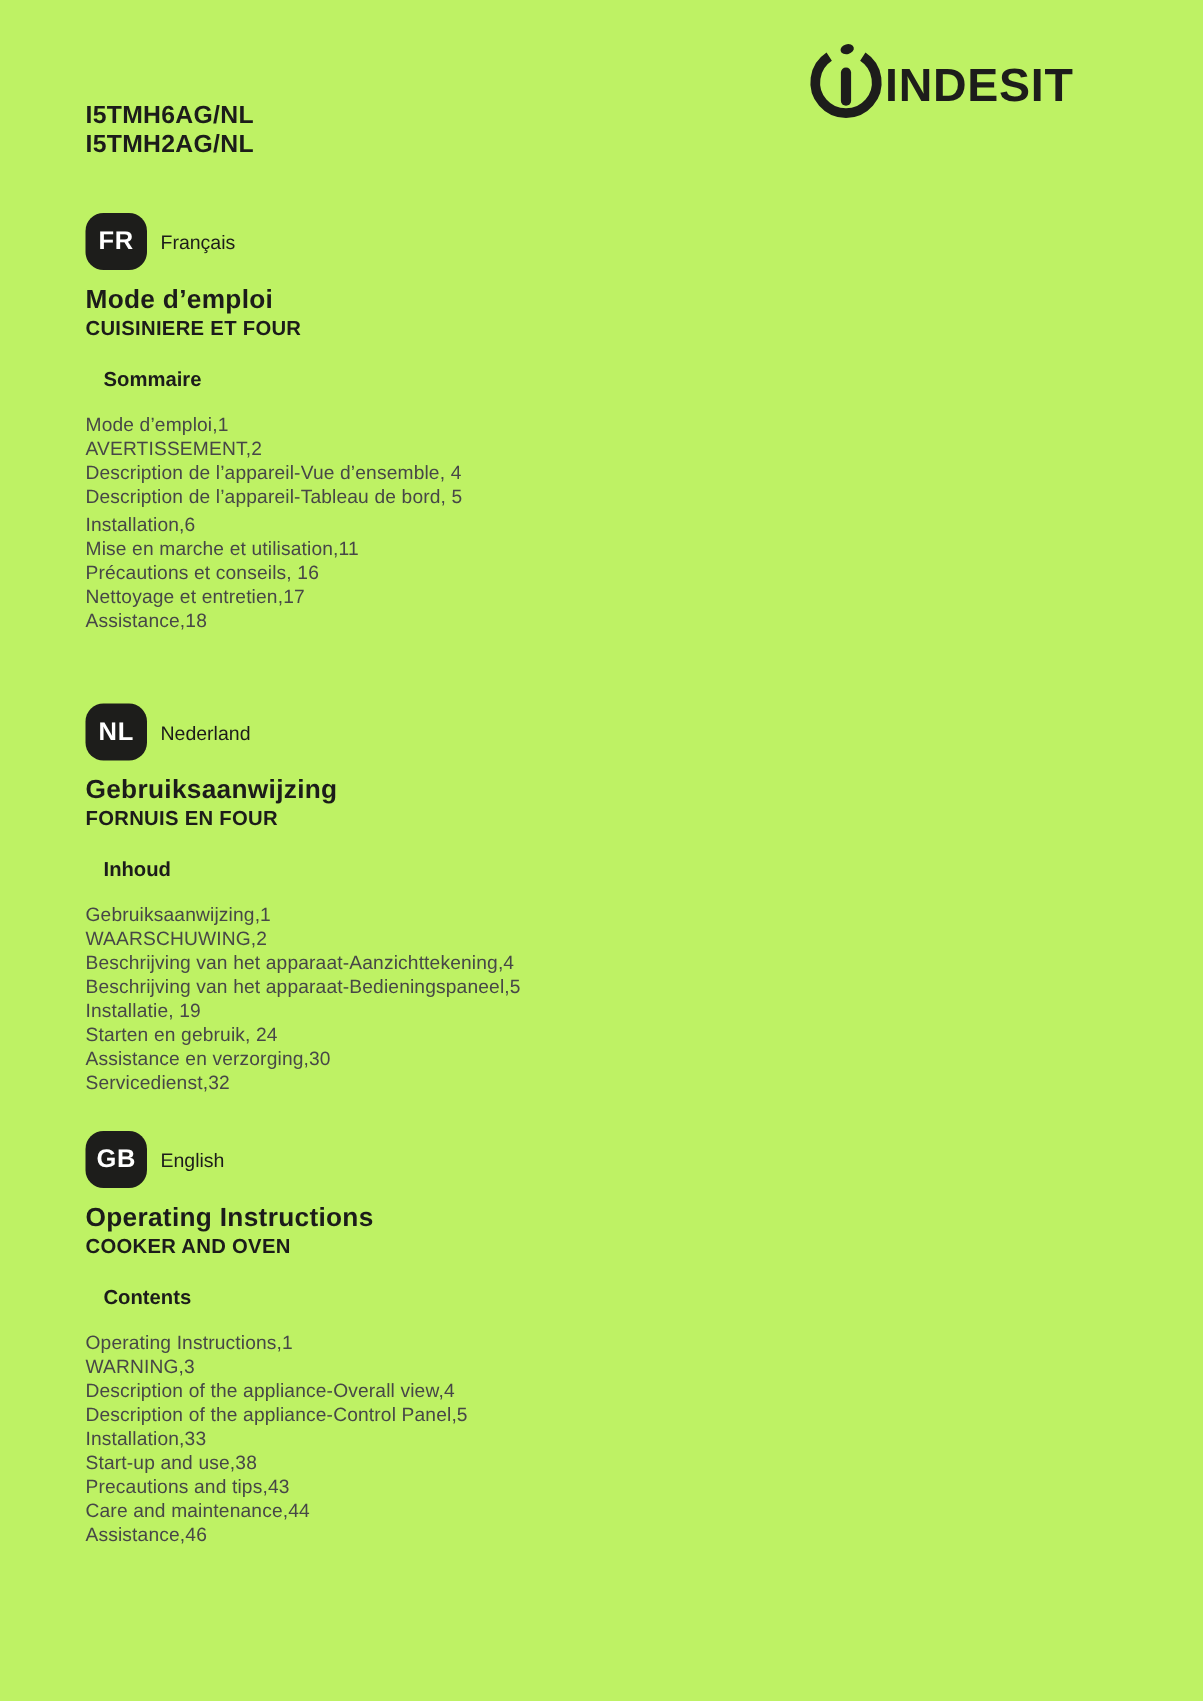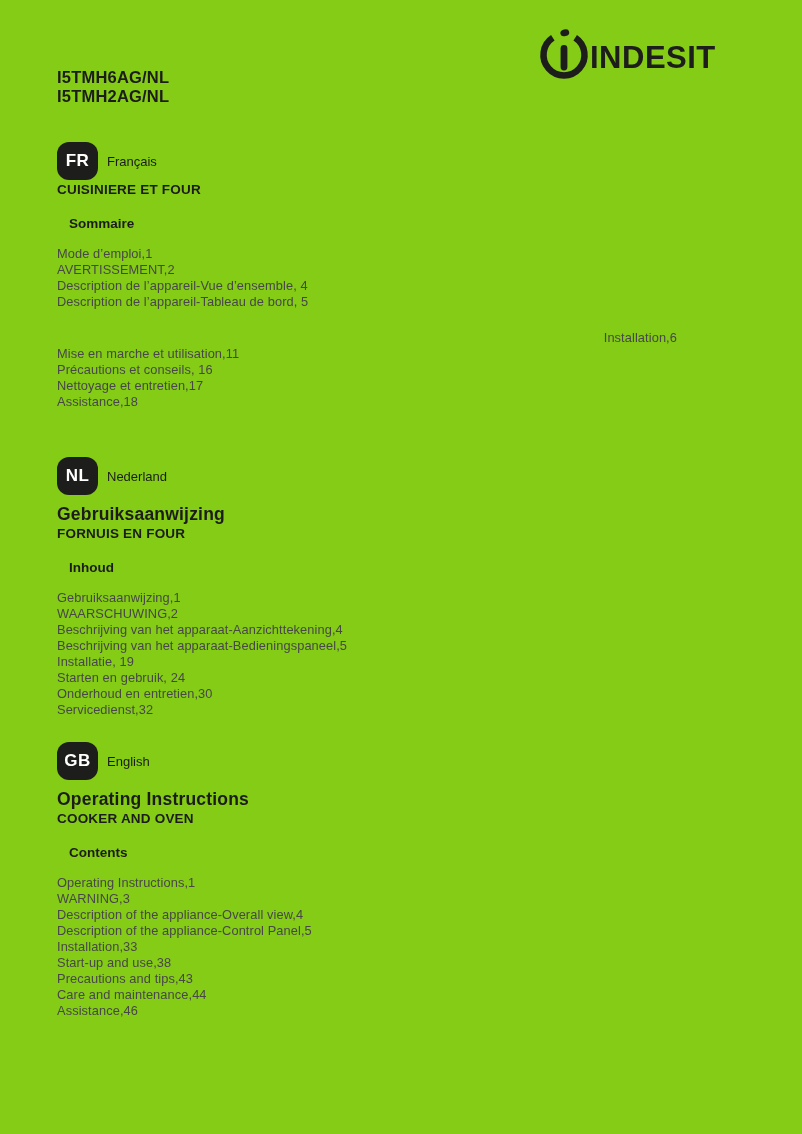--- a/index.html
+++ b/index.html
@@ -3,21 +3,21 @@
 <meta charset="utf-8">
 <style>
   * { margin: 0; padding: 0; box-sizing: border-box; }
   html, body { background: #ffffff; }
   body { font-family: "Liberation Sans", sans-serif; }
 
   .page {
     position: relative;
     width: 802px;
     height: 1134px;
-    background: #84cc16;
+    background: #bef264;
     overflow: hidden;
   }
 
   
   .models {
     position: absolute;
     left: 57px;
     top: 68px;
     font-size: 16.5px;
     font-weight: bold;
@@ -104,21 +104,21 @@
   .toc {
     margin-top: 15px;
   }
   .toc-item {
     font-size: 12.8px;
     line-height: 16px;
     color: #474747;
     letter-spacing: 0.1px;
   }
   
-  #section-fr .toc-item:nth-child(5) { margin-top: 20px; text-align: right; }
+  #section-fr .toc-item:nth-child(5) { margin-top: 3px; }
 </style>
 </head>
 <body>
 
 <div class="page">
 
   <div class="models">
     <div>I5TMH6AG/NL</div>
     <div>I5TMH2AG/NL</div>
   </div>
@@ -134,20 +134,21 @@
     </svg>
   </div>
 
   <div class="content">
 
     <div class="section" id="section-fr">
       <div class="lang-row">
         <div class="lang-box">FR</div>
         <div class="lang-label">Français</div>
       </div>
+      <div class="section-title">Mode d’emploi</div>
       <div class="section-subtitle">CUISINIERE ET FOUR</div>
       <div class="contents-heading">Sommaire</div>
       <div class="toc">
         <div class="toc-item">Mode d’emploi,1</div>
         <div class="toc-item">AVERTISSEMENT,2</div>
         <div class="toc-item">Description de l’appareil-Vue d’ensemble, 4</div>
         <div class="toc-item">Description de l’appareil-Tableau de bord, 5</div>
         <div class="toc-item">Installation,6</div>
         <div class="toc-item">Mise en marche et utilisation,11</div>
         <div class="toc-item">Précautions et conseils, 16</div>
@@ -164,21 +165,21 @@
       <div class="section-title">Gebruiksaanwijzing</div>
       <div class="section-subtitle">FORNUIS EN FOUR</div>
       <div class="contents-heading">Inhoud</div>
       <div class="toc">
         <div class="toc-item">Gebruiksaanwijzing,1</div>
         <div class="toc-item">WAARSCHUWING,2</div>
         <div class="toc-item">Beschrijving van het apparaat-Aanzichttekening,4</div>
         <div class="toc-item">Beschrijving van het apparaat-Bedieningspaneel,5</div>
         <div class="toc-item">Installatie, 19</div>
         <div class="toc-item">Starten en gebruik, 24</div>
-        <div class="toc-item">Onderhoud en entretien,30</div>
+        <div class="toc-item">Assistance en verzorging,30</div>
         <div class="toc-item">Servicedienst,32</div>
       </div>
     </div>
 
     <div class="section" id="section-gb">
       <div class="lang-row">
         <div class="lang-box">GB</div>
         <div class="lang-label">English</div>
       </div>
       <div class="section-title">Operating Instructions</div>

